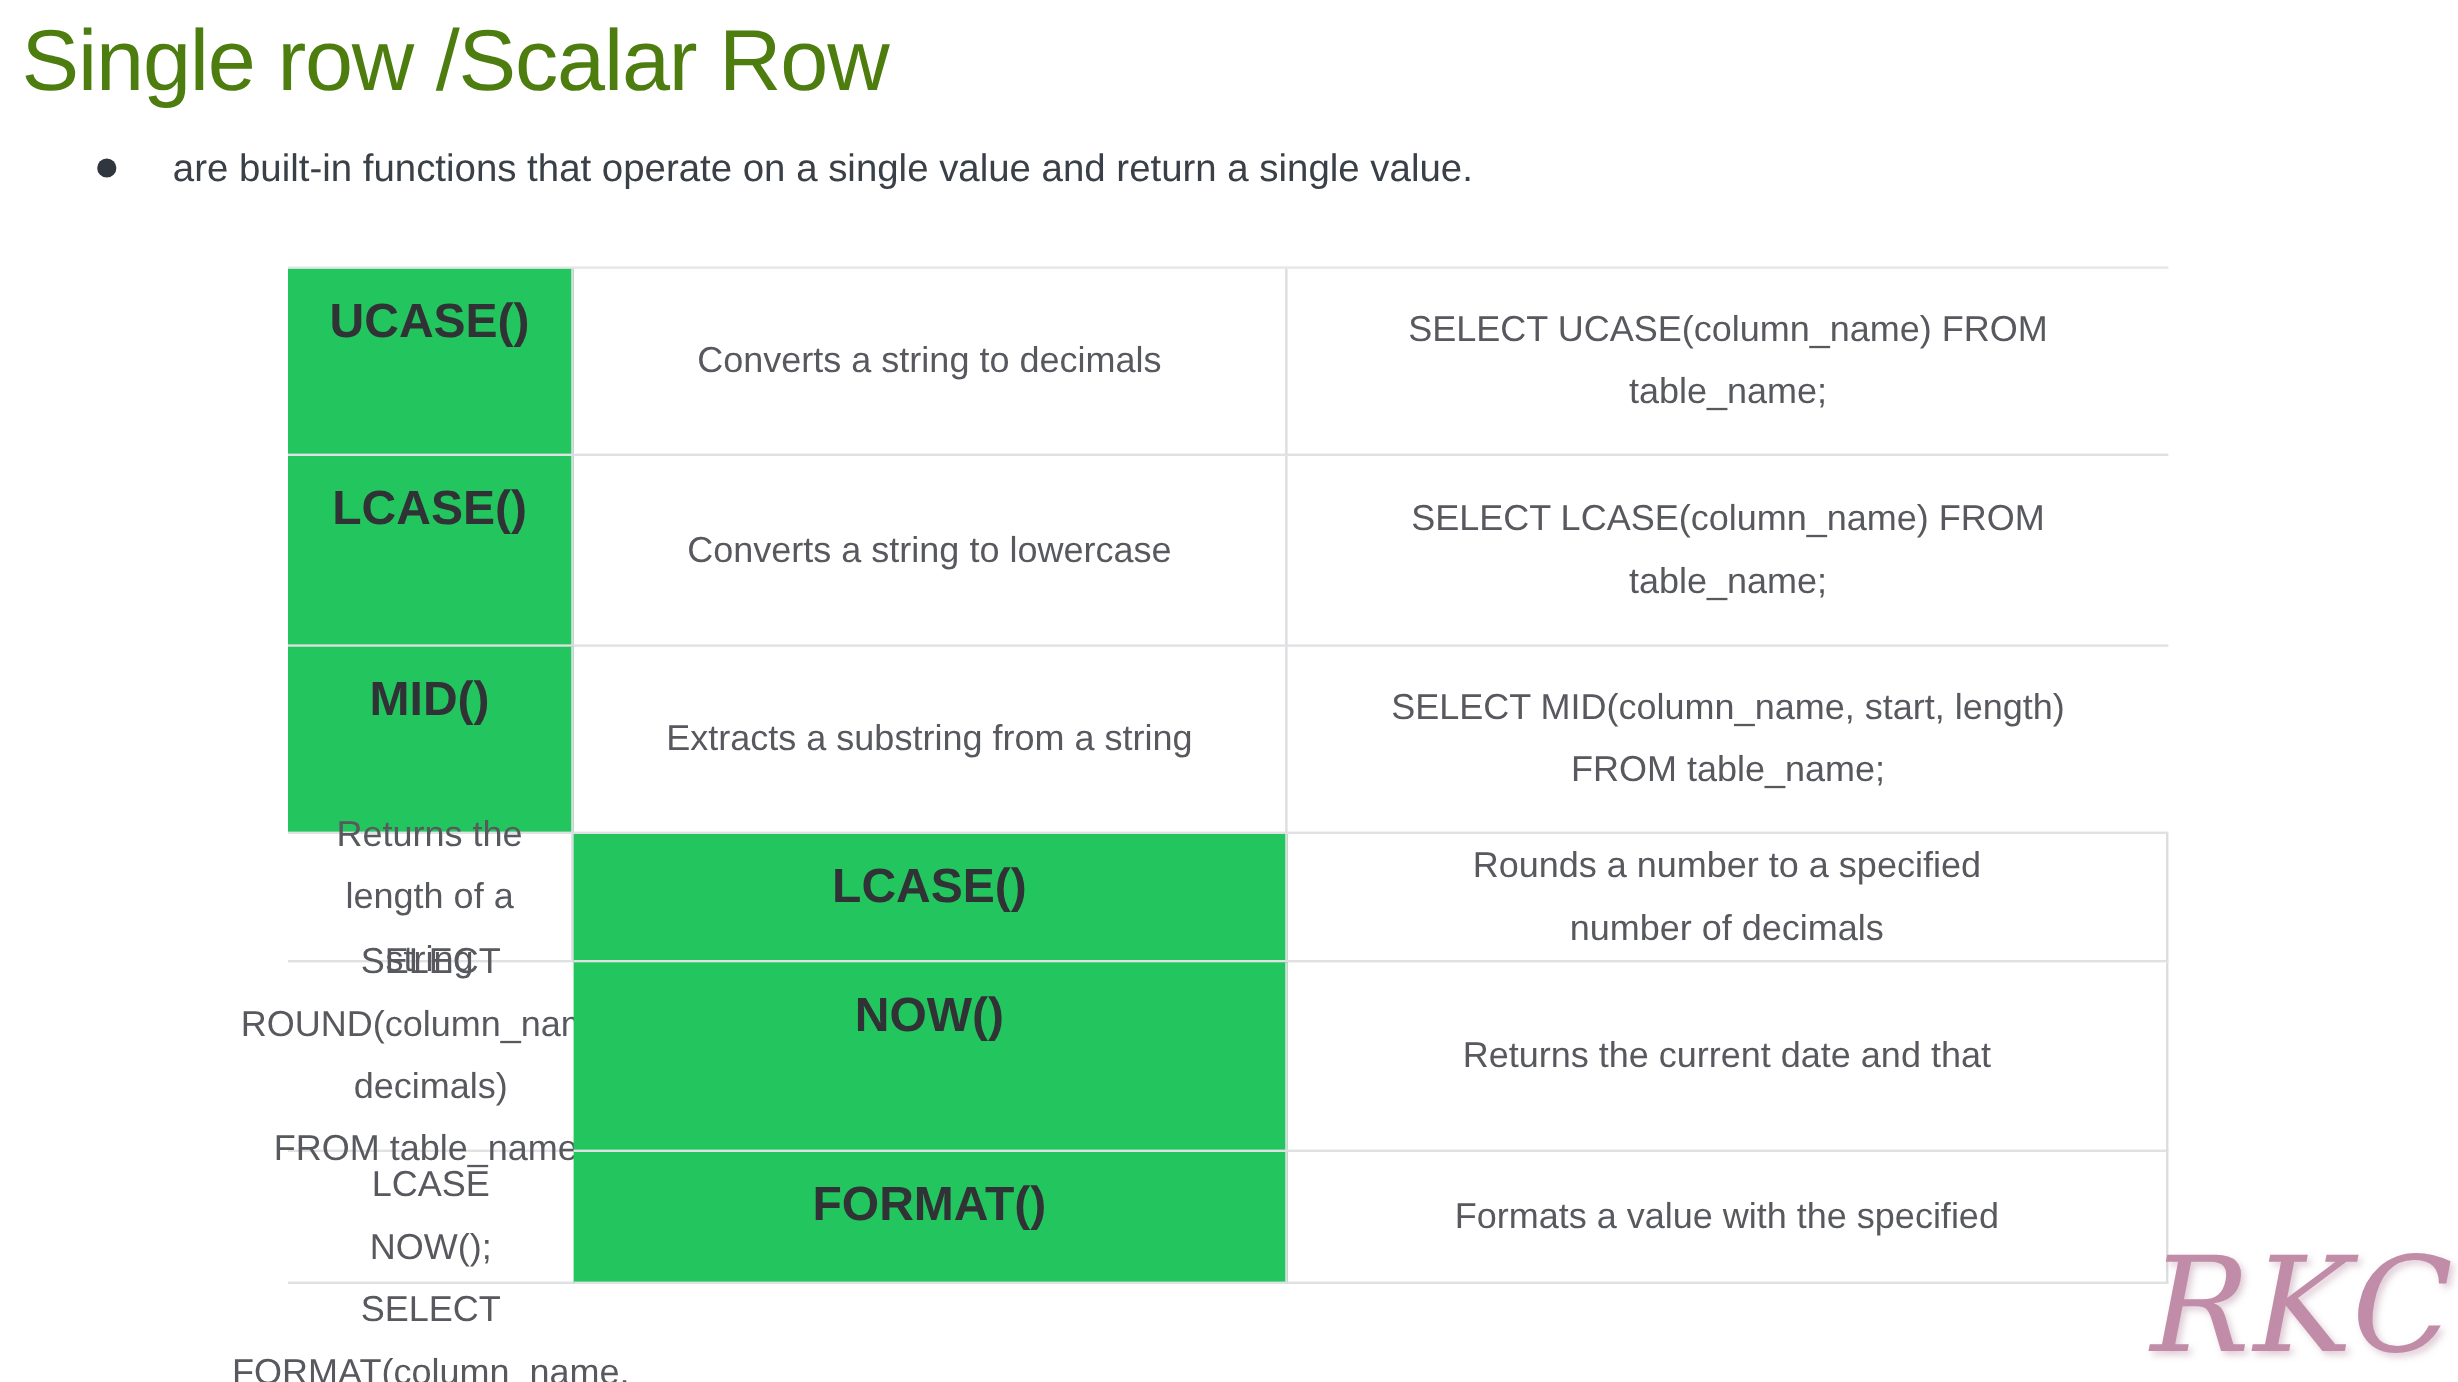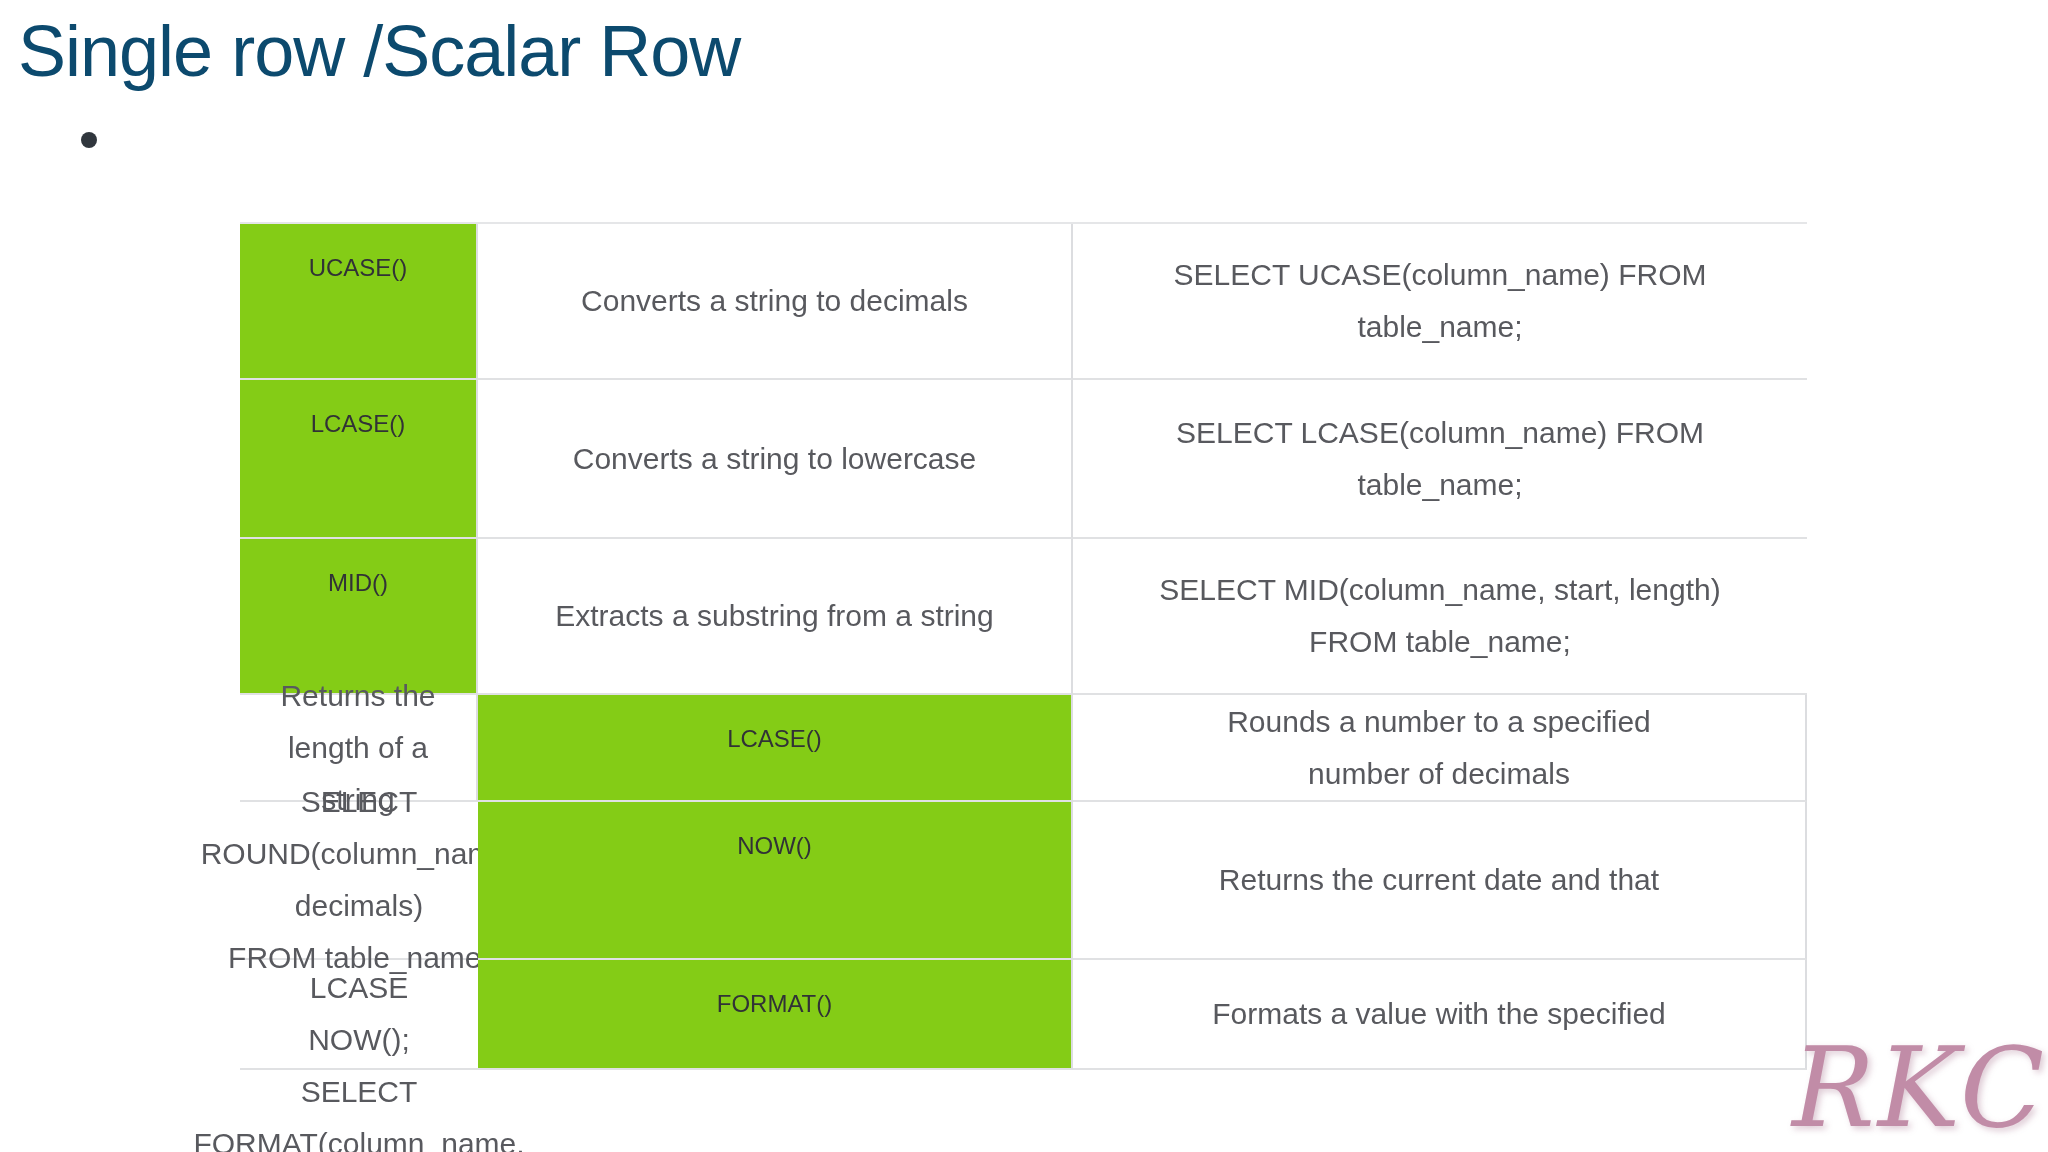--- a/index.html
+++ b/index.html
@@ -8,21 +8,21 @@
 
   .slide { position: absolute; inset: 0; background: #ffffff; }
 
   .title {
     position: absolute;
     left: 18px;
     top: 7px;
     font-size: 72px;
     line-height: 88px;
     font-weight: 400;
-    color: #0c4a6e;
+    color: #4d7c0f;
     letter-spacing: -1px;
     white-space: nowrap;
   }
 
   .bullets {
     position: absolute;
     left: 0;
     top: 114px;
     list-style: none;
     width: 2048px;
@@ -62,26 +62,26 @@
     display: flex;
     align-items: center;
     justify-content: center;
     text-align: center;
     font-size: 30px;
     color: #58595e;
     line-height: 52px;
     white-space: pre-line;
   }
   .cell.fn {
-    background: #84cc16;
+    background: #22c55e;
     border-right: 2px solid #dcdde0;
     align-items: flex-start;
     padding-top: 26px;
-    font-weight: 400;
-    font-size: 24px;
+    font-weight: 700;
+    font-size: 40px;
     line-height: 36px;
     color: #313236;
     white-space: nowrap;
   }
   .cell.desc {
     border-right: 2px solid #dcdde0;
     padding: 0 20px;
   }
   .cell.sql {
     padding: 0 24px;
@@ -104,20 +104,21 @@
 </head>
 <body>
 
 <div class="slide">
 
   <h1 class="title">Single row /Scalar Row</h1>
 
   <ul class="bullets">
     <li>
       <span class="dot"></span>
+      <span>are built-in functions that operate on a single value and return a single value.</span>
     </li>
   </ul>
 
   <div class="fn-table">
 
     <div class="cell fn">UCASE()</div>
     <div class="cell desc">Converts a string to decimals</div>
     <div class="cell sql">SELECT UCASE(column_name) FROM
 table_name;</div>
 

